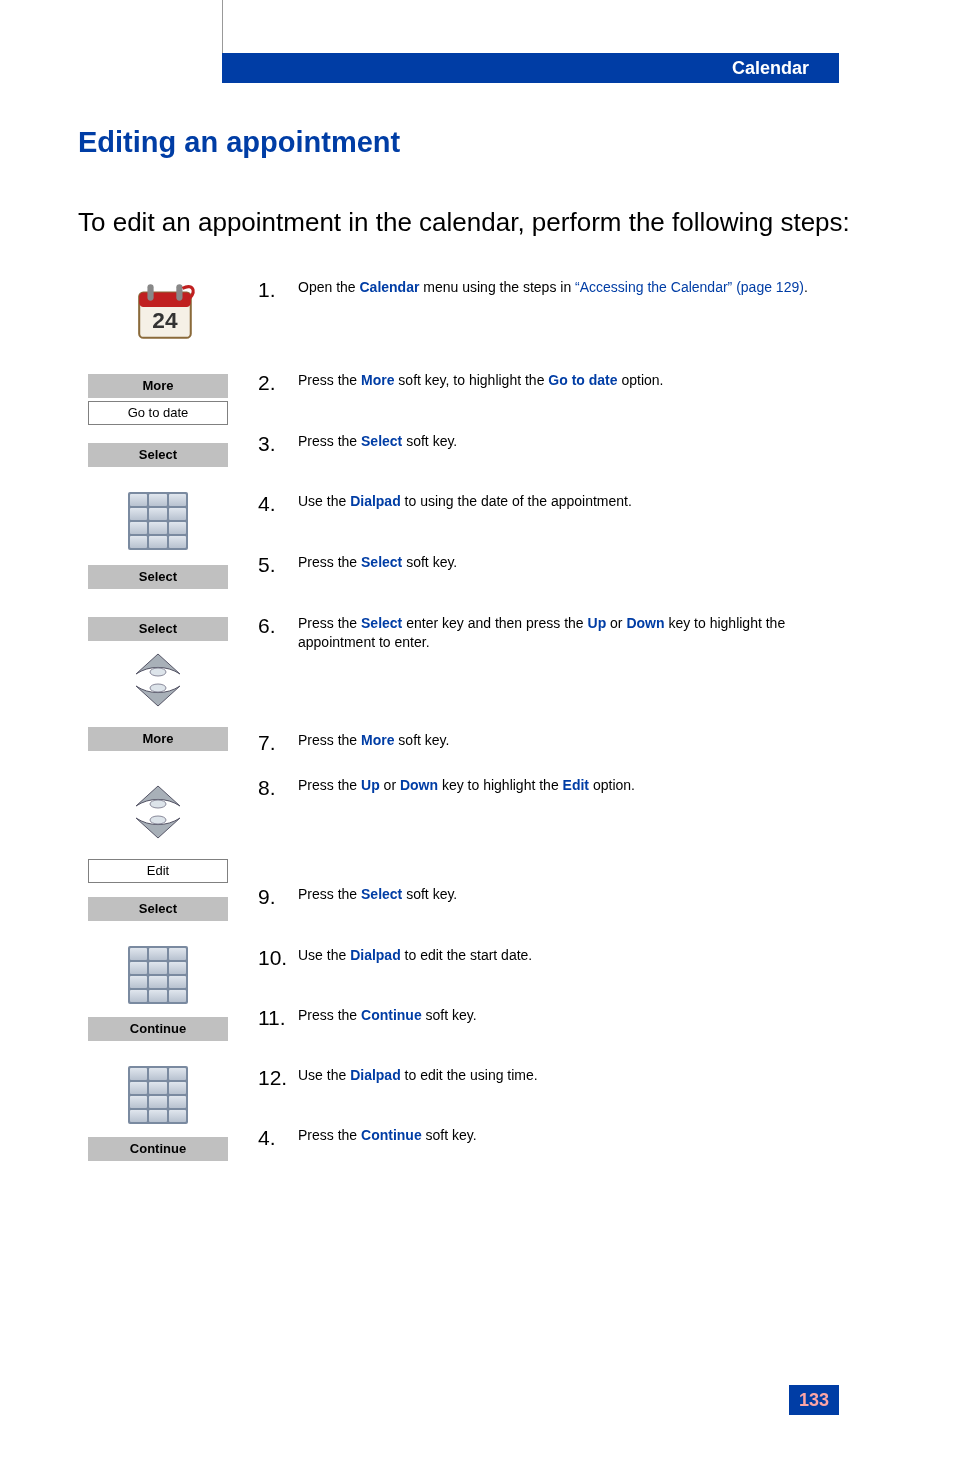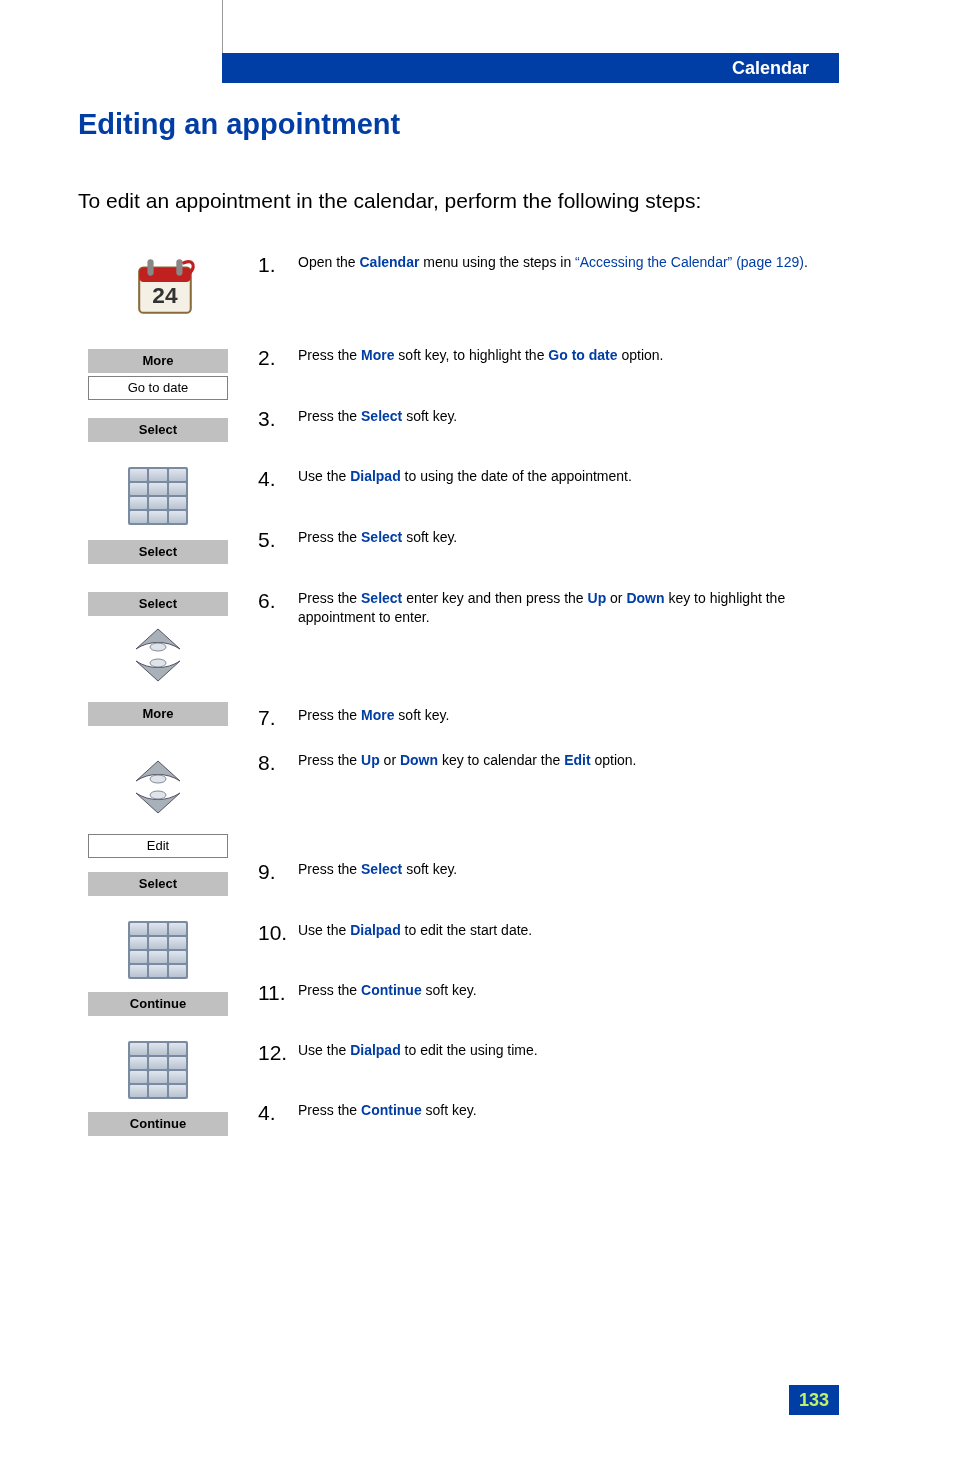--- a/index.html
+++ b/index.html
@@ -44,34 +44,34 @@
     position: absolute;
     top: 0;
     left: 222px;
     width: 1px;
     height: 55px;
     background: #999;
   }
 
   .content {
     position: absolute;
-    top: 108px;
+    top: 126px;
     left: 78px;
     right: 100px;
   }
 
   .h2 {
     color: var(--blue);
     font-weight: 700;
     font-size: 29px;
     margin-bottom: 14px;
   }
 
   .intro {
-    font-size: 21px;
+    font-size: 26px;
     margin-bottom: 40px;
     margin-top: 48px;
   }
 
   table.steps {
     border-collapse: collapse;
     width: 100%;
   }
   table.steps td {
     vertical-align: top;
@@ -131,21 +131,21 @@
   .navkey { width:56px; height:36px; margin:0 auto; display:block; }
 
   
   .pagenum {
     position: absolute;
     bottom: 60px;
     right: 115px;
     width: 50px;
     height: 30px;
     background: var(--blue);
-    color: #bef264;
+    color: #fca5a5;
     font-weight: 700;
     font-size: 18px;
     display:flex; align-items:center; justify-content:center;
   }
 
 </style>
 </head>
 <body>
 
 <div class="left-rule"></div>
@@ -271,21 +271,21 @@
             <ellipse cx="28" cy="8" rx="8" ry="4" fill="#dde4ea" stroke="#889"></ellipse>
           </svg>
           <div style="height:8px"></div>
           <div class="listitem">Edit</div>
           <div style="height:8px"></div>
           <div class="softkey">Select</div>
         </div>
       </td>
       <td class="num-col">8.</td>
       <td class="txt-col">
-        <span>Press the </span><span class="kw">Up</span><span> or </span><span class="kw">Down</span><span> key to calendar the </span><span class="kw">Edit</span><span> option.</span>
+        <span>Press the </span><span class="kw">Up</span><span> or </span><span class="kw">Down</span><span> key to highlight the </span><span class="kw">Edit</span><span> option.</span>
       </td>
     </tr>
     <tr>
       <td class="num-col" style="padding-top:60px">9.</td>
       <td class="txt-col" style="padding-top:60px">
         <span>Press the </span><span class="kw">Select</span><span> soft key.</span>
       </td>
     </tr>
 
     <tr>

